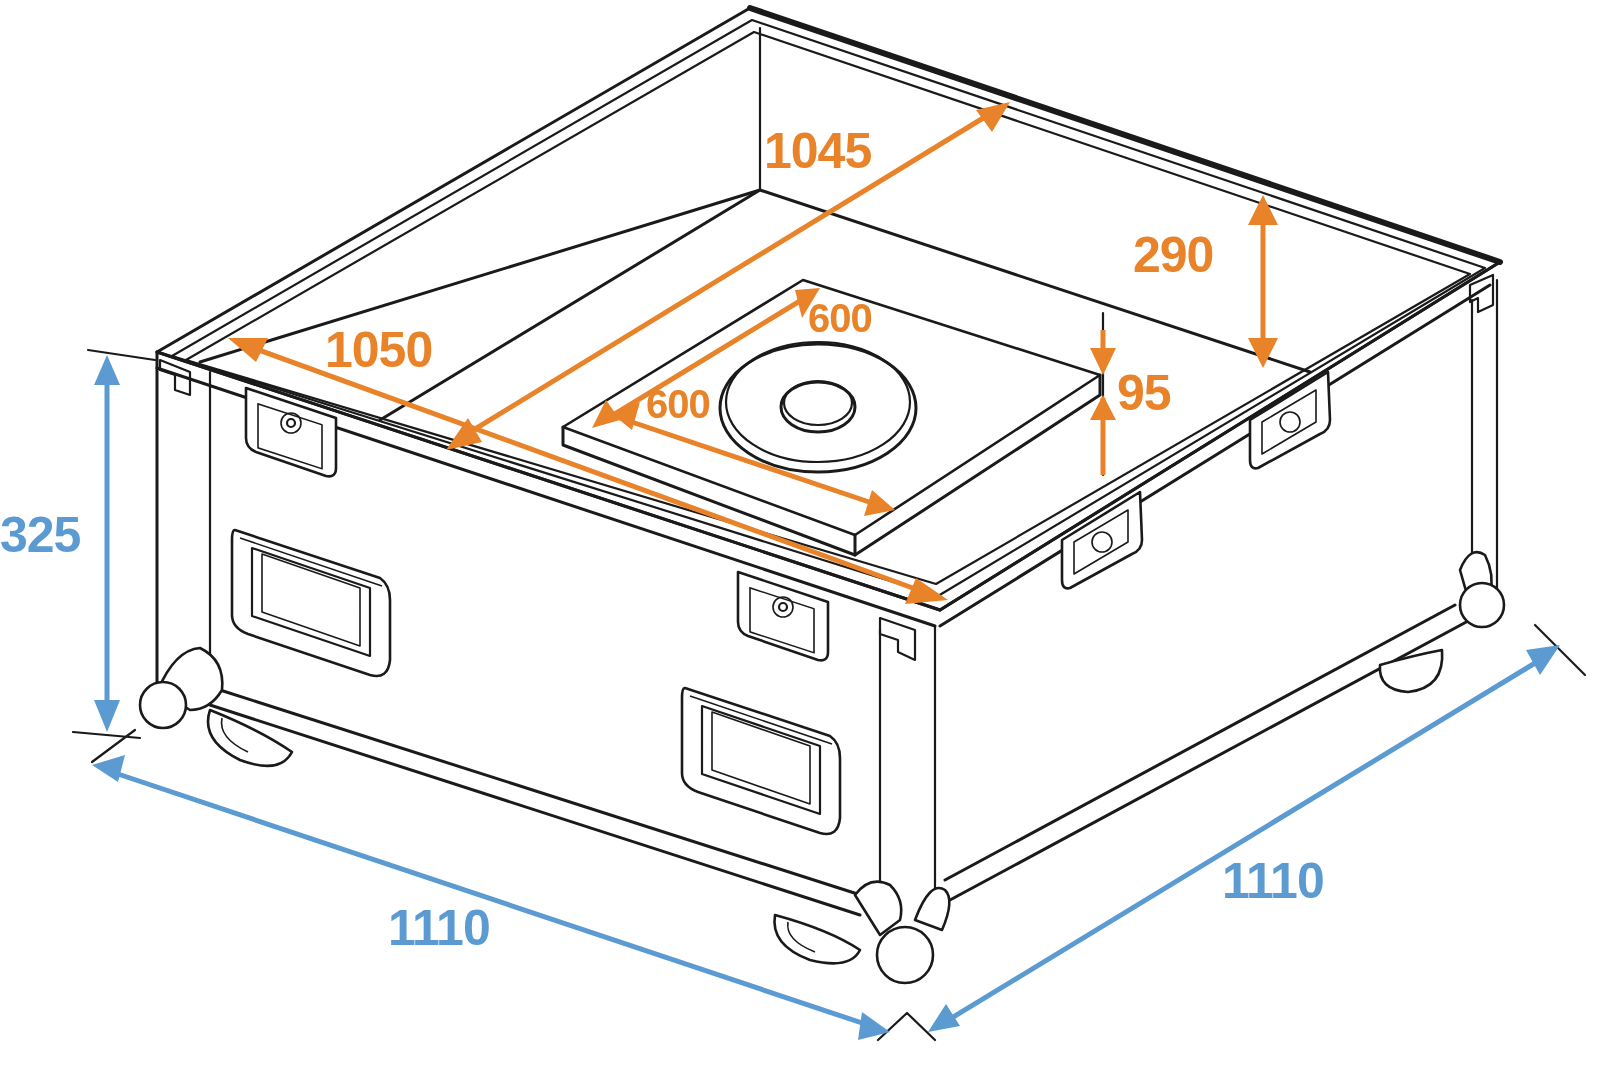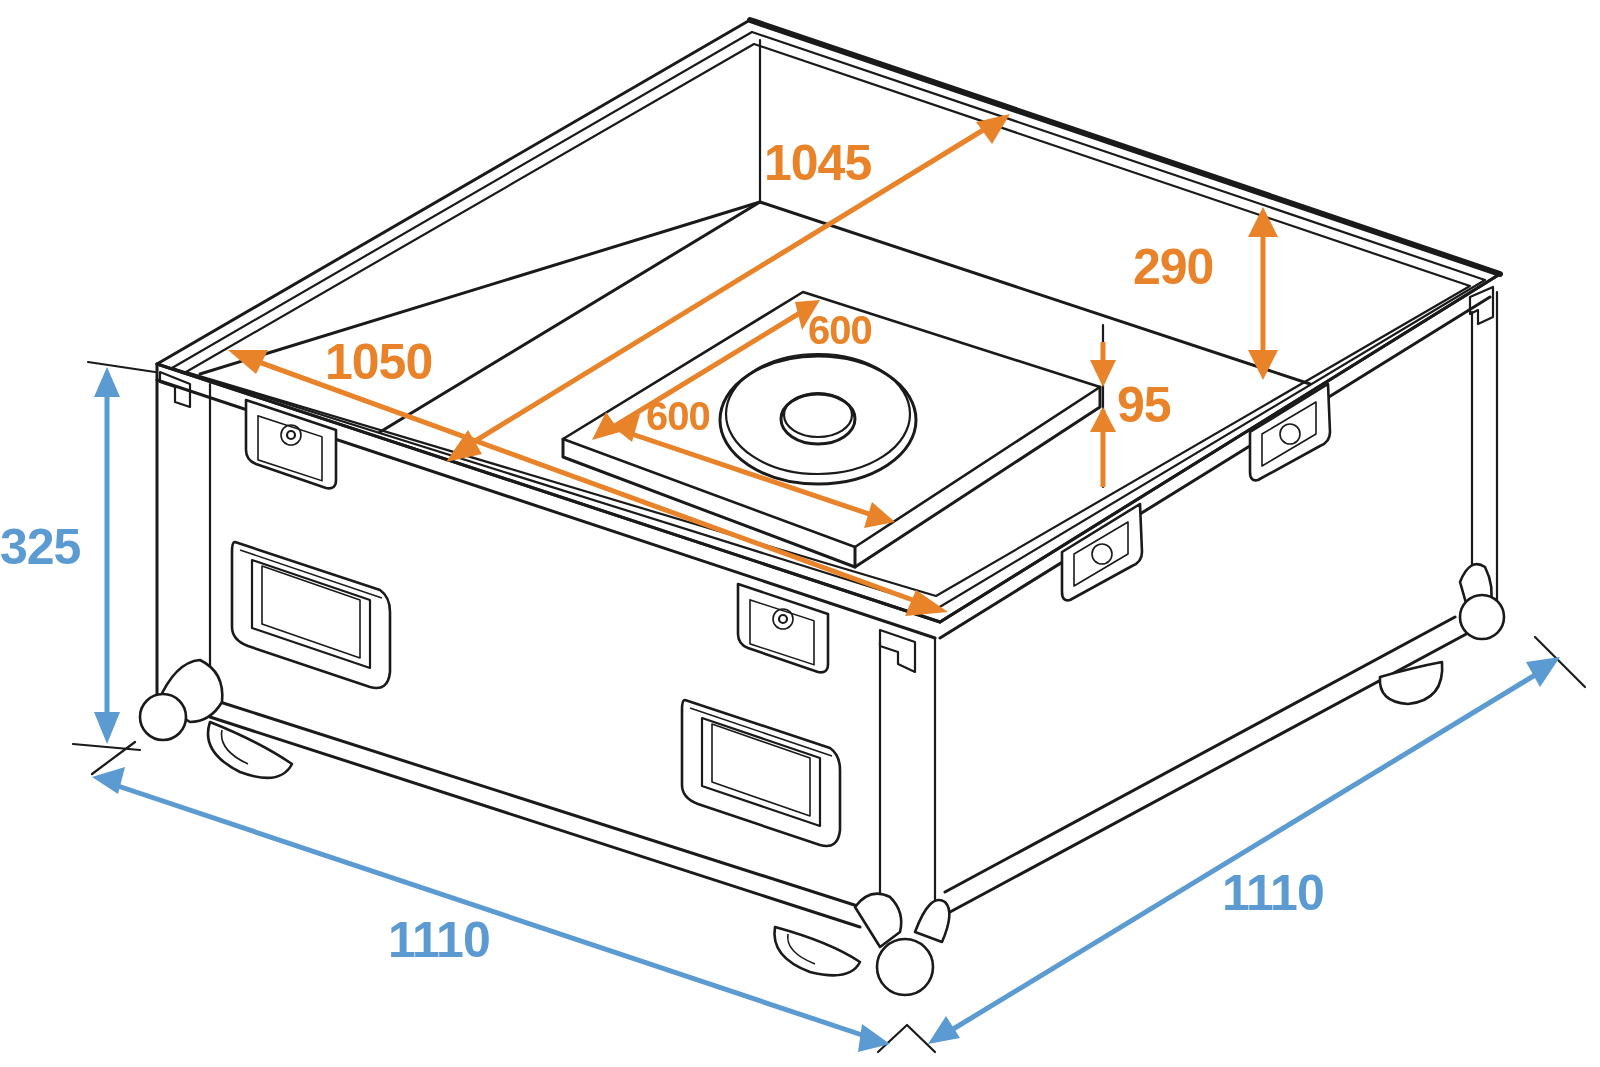--- a/index.html
+++ b/index.html
@@ -1,17 +1,17 @@
 <!DOCTYPE html>
 <html><head>
   <meta charset="utf-8">
   <style>
     html, body { margin: 0; padding: 0; background: #ffffff; }
     body { width: 1600px; height: 1067px; overflow: hidden; position: relative; }
-    #stage { position: absolute; left: 0; top: 12px; width: 1600px; height: 872px; }
+    #stage { position: absolute; left: 0; top: 0; width: 1600px; height: 872px; }
     svg { display: block; }
     .ln { fill: none; stroke: #1a1a1a; stroke-width: 3; stroke-linejoin: round; stroke-linecap: round; }
     .ln2 { fill: none; stroke: #1a1a1a; stroke-width: 2.2; stroke-linejoin: round; stroke-linecap: round; }
     .thin { fill: none; stroke: #1a1a1a; stroke-width: 1.6; stroke-linejoin: round; }
     .fillw { fill: #ffffff; stroke: #1a1a1a; stroke-width: 2.6; stroke-linejoin: round; }
     .dim-o { stroke: #e8832a; stroke-width: 5; fill: none; }
     .dim-b { stroke: #5b9bd1; stroke-width: 5; fill: none; }
     .arr-o { fill: #e8832a; }
     .arr-b { fill: #5b9bd1; }
     .lbl { font-family: "Liberation Sans", sans-serif; font-weight: 700; font-size: 50px; letter-spacing: -1px; }

